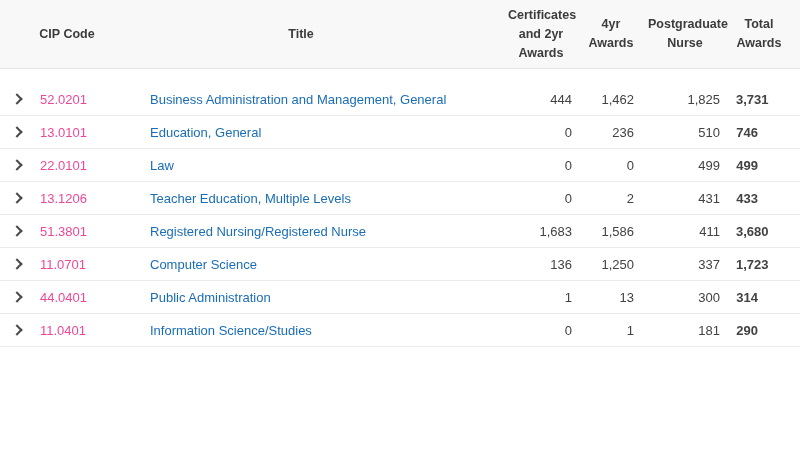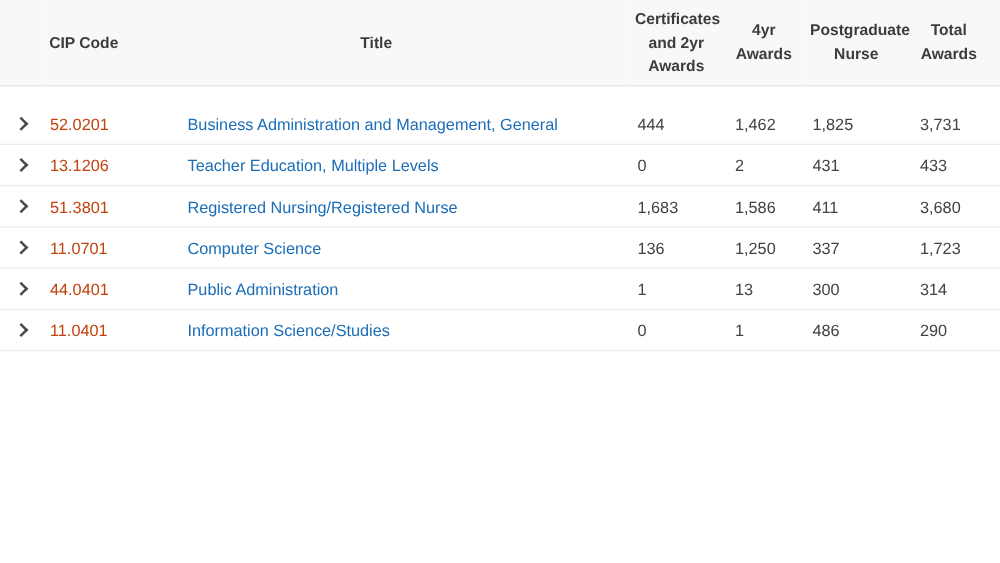--- a/index.html
+++ b/index.html
@@ -29,24 +29,24 @@
   tbody:before { content:""; display:table-row; height:14px; }
 
   tbody td {
     font-size:13px; color:var(--text);
     height:33px; vertical-align:middle;
     border-bottom:1px solid var(--row-border);
     padding:0 8px;
     white-space:nowrap; overflow:hidden;
   }
   td.chev-cell { text-align:center; padding:0; }
-  td.cip-cell  { padding-left:6px; color:#c2410c; }
+  td.cip-cell  { padding-left:6px; color:#ec4899; }
   td.title-cell{ padding-left:6px; }
-  td.num-cell  { text-align:left; }
-  td.total-cell{ padding-right:28px; }
+  td.num-cell  { text-align:right; }
+  td.total-cell{ padding-right:42px;font-weight:bold; }
 
   .expand-btn {
     background:none; border:none; cursor:pointer;
     width:24px; height:24px; display:inline-flex;
     align-items:center; justify-content:center;
   }
   .chevron {
     display:inline-block; width:8px; height:8px;
     border-top:2px solid #4a4a4a; border-right:2px solid #4a4a4a;
     transform:rotate(45deg);
@@ -87,21 +87,51 @@
     <td class="cip-cell">52.0201</td>
     <td class="title-cell">
       <a href="#" class="title-link">Business Administration and Management, General</a>
     </td>
     <td class="num-cell">444</td>
     <td class="num-cell">1,462</td>
     <td class="num-cell">1,825</td>
     <td class="num-cell total-cell">3,731</td>
   </tr>
 
-
+  <tr>
+    <td class="chev-cell">
+      <button class="expand-btn">
+        <span class="chevron"></span>
+      </button>
+    </td>
+    <td class="cip-cell">13.0101</td>
+    <td class="title-cell">
+      <a href="#" class="title-link">Education, General</a>
+    </td>
+    <td class="num-cell">0</td>
+    <td class="num-cell">236</td>
+    <td class="num-cell">510</td>
+    <td class="num-cell total-cell">746</td>
+  </tr>
+
+  <tr>
+    <td class="chev-cell">
+      <button class="expand-btn">
+        <span class="chevron"></span>
+      </button>
+    </td>
+    <td class="cip-cell">22.0101</td>
+    <td class="title-cell">
+      <a href="#" class="title-link">Law</a>
+    </td>
+    <td class="num-cell">0</td>
+    <td class="num-cell">0</td>
+    <td class="num-cell">499</td>
+    <td class="num-cell total-cell">499</td>
+  </tr>
 
   <tr>
     <td class="chev-cell">
       <button class="expand-btn">
         <span class="chevron"></span>
       </button>
     </td>
     <td class="cip-cell">13.1206</td>
     <td class="title-cell">
       <a href="#" class="title-link">Teacher Education, Multiple Levels</a>
@@ -168,17 +198,17 @@
       <button class="expand-btn">
         <span class="chevron"></span>
       </button>
     </td>
     <td class="cip-cell">11.0401</td>
     <td class="title-cell">
       <a href="#" class="title-link">Information Science/Studies</a>
     </td>
     <td class="num-cell">0</td>
     <td class="num-cell">1</td>
-    <td class="num-cell">486</td>
+    <td class="num-cell">181</td>
     <td class="num-cell total-cell">290</td>
   </tr>
 </tbody>
 </table>
 
 </body></html>

